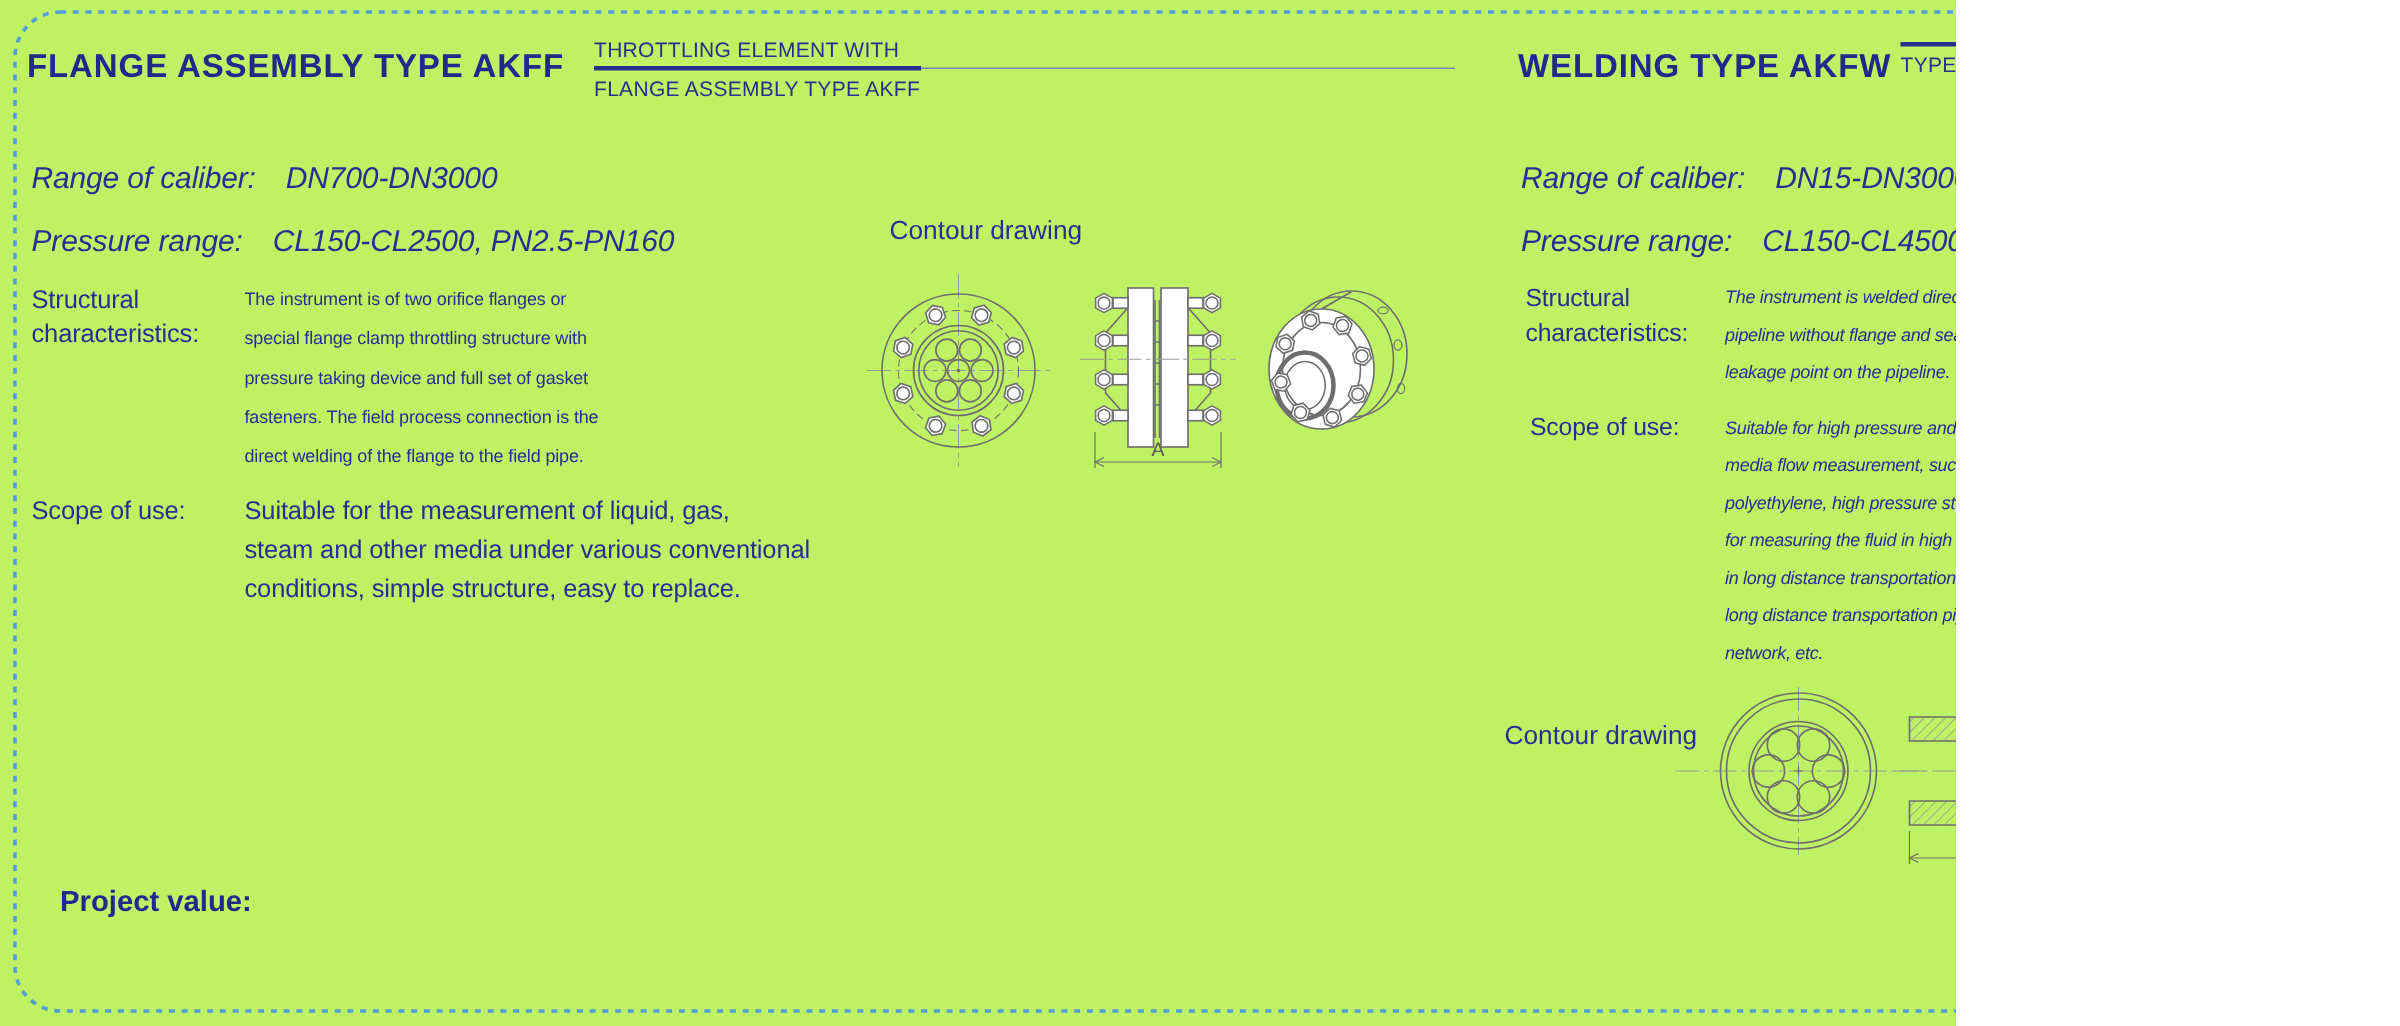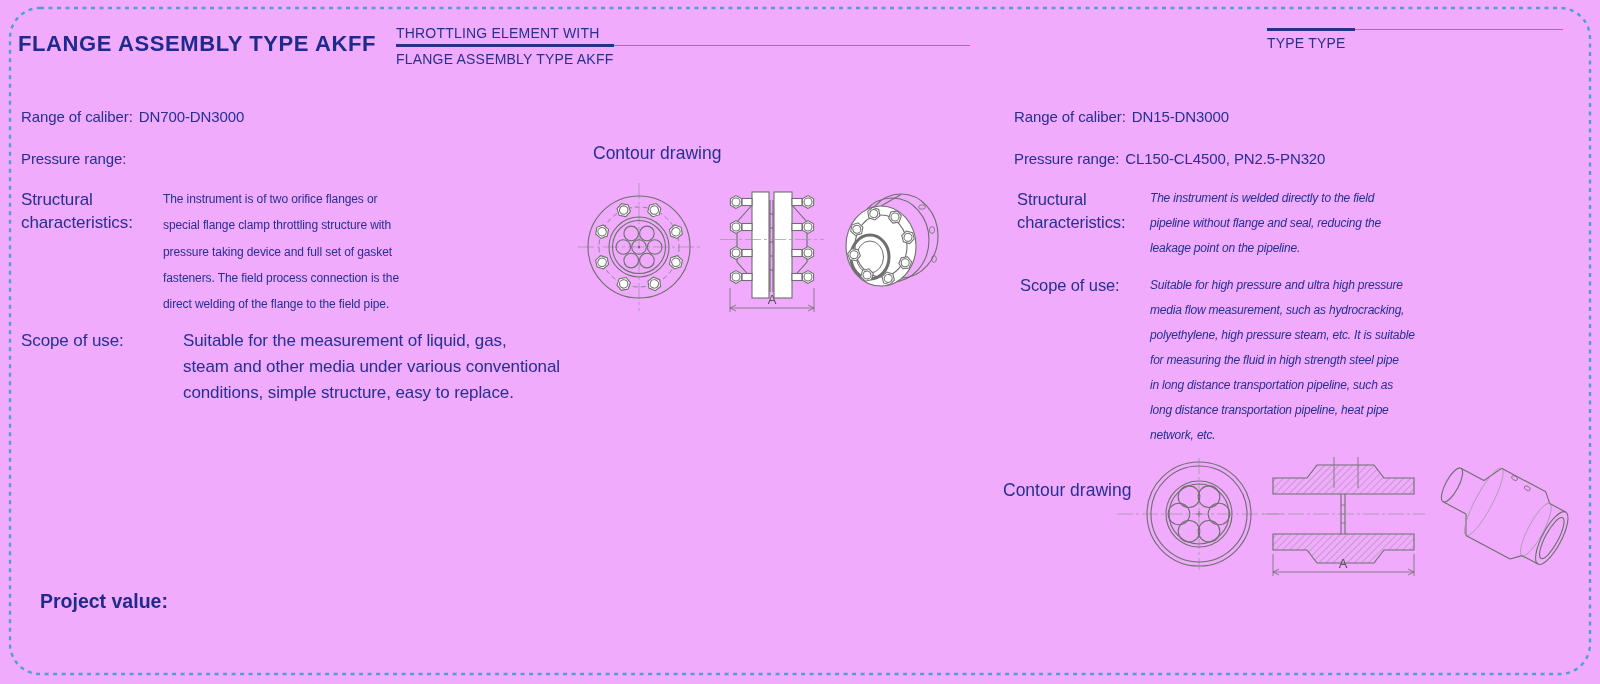--- a/index.html
+++ b/index.html
@@ -1,28 +1,28 @@
 <!DOCTYPE html>
 <html><head>
 <meta charset="utf-8">
 <style>
   html,body{margin:0;padding:0;background:#ffffff;}
-  .page{position:relative;width:1600px;height:684px;background:#f0abfc;overflow:hidden;
+  .page{position:relative;width:1304px;height:684px;background:#bef264;overflow:hidden;
         font-family:"Liberation Sans",sans-serif;color:#262f93;}
   .abs{position:absolute;}
   .big-title{font-size:22px;font-weight:bold;letter-spacing:0.6px;color:#1e2a8c;white-space:nowrap;}
   .tagline{color:#27308f;}
   .tag-top,.tag-bottom{font-size:14px;line-height:16px;letter-spacing:0.2px;white-space:nowrap;}
   .tag-rule{position:relative;height:3px;margin-top:3px;margin-bottom:4px;}
   .tag-rule .thin{position:absolute;left:0;right:0;top:1px;height:1px;background:#7a84c0;}
   .tag-rule .dark{position:absolute;left:0;top:0;height:2.6px;background:#27308f;}
-  .field{display:flex;gap:6px;font-size:15px;white-space:nowrap;letter-spacing:-0.1px;}
+  .field{display:flex;gap:20px;font-size:20px;white-space:nowrap;letter-spacing:-0.1px;font-style:italic;}
   .para{white-space:pre-line;letter-spacing:-0.1px;}
   .body-l{font-size:12px;line-height:26.3px;}
-  .body-l2{font-size:17px;line-height:26px;margin-left:20px;}
+  .body-l2{font-size:17px;line-height:26px;}
   .label-l{font-size:17px;line-height:23px;}
   .body-r{font-size:12px;line-height:25px;letter-spacing:-0.2px;font-style:italic;}
   .label-r{font-size:16.5px;line-height:23px;}
   .contour{font-size:17.5px;white-space:nowrap;}
   .footer-label{font-size:19.5px;font-weight:bold;color:#1e2a8c;white-space:nowrap;}
   .footer-text{font-size:16.5px;line-height:32px;letter-spacing:-0.2px;white-space:pre-line;}
   svg text{font-family:"Liberation Sans",sans-serif;}
 </style>
 </head>
 <body>
@@ -43,20 +43,21 @@
     </div>
     <div class="tag-bottom">FLANGE ASSEMBLY TYPE AKFF</div>
   </div>
 
   <div class="abs field" style="left:21px;top:108px">
     <span>Range of caliber:</span>
     <span>DN700-DN3000</span>
   </div>
   <div class="abs field" style="left:21px;top:150px">
     <span>Pressure range:</span>
+    <span>CL150-CL2500, PN2.5-PN160</span>
   </div>
 
   <div class="abs para label-l" style="left:21px;top:188px;width:140px">Structural
 characteristics:</div>
   <div class="abs para body-l" style="left:163px;top:186px;width:445px">The instrument is of two orifice flanges or
 special flange clamp throttling structure with
 pressure taking device and full set of gasket
 fasteners. The field process connection is the
 direct welding of the flange to the field pipe.</div>
 
@@ -157,20 +158,21 @@
         <use href="#nut" transform="translate(303.8,33.6) rotate(20) scale(0.95)"></use>
         <use href="#nut" transform="translate(286.8,49.2) rotate(-18) scale(0.95)"></use>
         <use href="#nut" transform="translate(284,74.7) rotate(10) scale(0.95)"></use>
         <use href="#nut" transform="translate(297,95) rotate(-14) scale(0.95)"></use>
         <use href="#nut" transform="translate(318.2,98.4) rotate(16) scale(0.95)"></use>
         <use href="#nut" transform="translate(335.2,82.8) rotate(-8) scale(0.95)"></use>
       </g>
     </g>
   </svg>
 
+  <div class="abs big-title" style="left:1012px;top:31px">WELDING TYPE AKFW</div>
 
   <div class="abs tagline" style="left:1267px;top:25px;width:296px">
     <div class="tag-rule">
       <span class="thin"></span>
         <span class="dark" style="width:88px"></span>
     </div>
     <div class="tag-bottom">TYPE TYPE</div>
   </div>
 
   <div class="abs field" style="left:1014px;top:108px">

